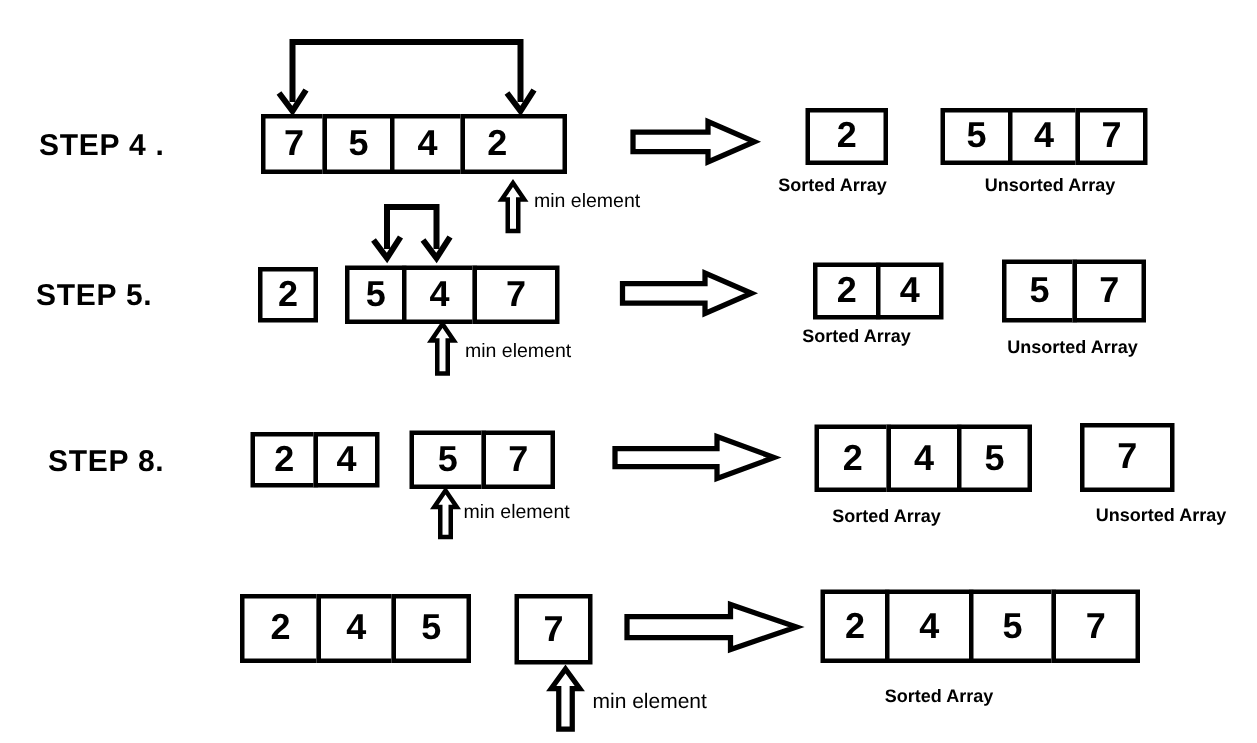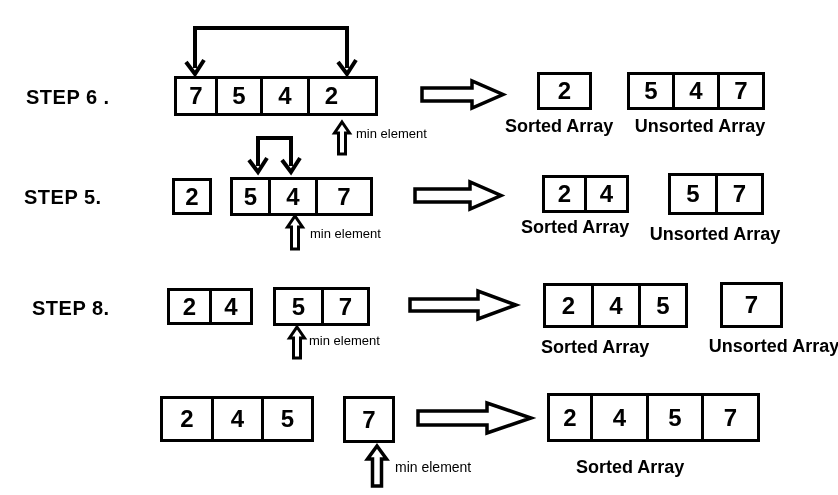--- a/index.html
+++ b/index.html
@@ -8,21 +8,21 @@
     font-family:"Liberation Sans",sans-serif;color:#000;overflow:hidden;
   }
   .steplabel{position:absolute;font-size:20px;font-weight:bold;letter-spacing:.5px;white-space:nowrap;}
   .arr{position:absolute;display:flex;}
   .cell{
     box-sizing:border-box;border:3px solid #000;margin-left:-3px;background:#fff;
     display:flex;align-items:center;justify-content:center;
     font-size:24px;font-weight:bold;
   }
   .cell:first-child{margin-left:0;}
-  .caption{position:absolute;font-size:18px;font-weight:bold;text-align:center;white-space:nowrap;}
+  .caption{position:absolute;font-size:12px;font-weight:bold;text-align:center;white-space:nowrap;}
   .minlabel{position:absolute;font-size:13px;font-weight:normal;white-space:nowrap;}
   #shapes{position:absolute;left:0;top:0;pointer-events:none;}
 </style>
 </head>
 <body>
 
 <div id="canvas">
 
   <svg id="shapes" width="838" height="495" viewBox="0 0 838 495">
 
@@ -58,21 +58,21 @@
       <polygon points="415,189 470,189 470,182 501,195.5 470,209 470,202 415,202"></polygon>
     </g>
     <g stroke="#000" stroke-width="3.5" fill="#fff" stroke-linejoin="miter">
       <polygon points="410,299 478,299 478,291 516,305 478,319 478,311 410,311"></polygon>
     </g>
     <g stroke="#000" stroke-width="3.5" fill="#fff" stroke-linejoin="miter">
       <polygon points="418,411 487,411 487,403 531,418 487,433 487,425 418,425"></polygon>
     </g>
   </svg>
 
-  <div class="steplabel" style="left:26px;top:86px">STEP 6 .</div>
+  <div class="steplabel" style="left:26px;top:86px">STEP 4 .</div>
 
   <div class="arr" style="left:174px;top:76px;height:40px">
     <div class="cell" style="width:44px">7</div>
     <div class="cell" style="width:48px">5</div>
     <div class="cell" style="width:50px">4</div>
     <div class="cell" style="width:71px;padding-right:22px">2</div>
   </div>
 
   <div class="minlabel" style="left:356px;top:126px">min element</div>
 

